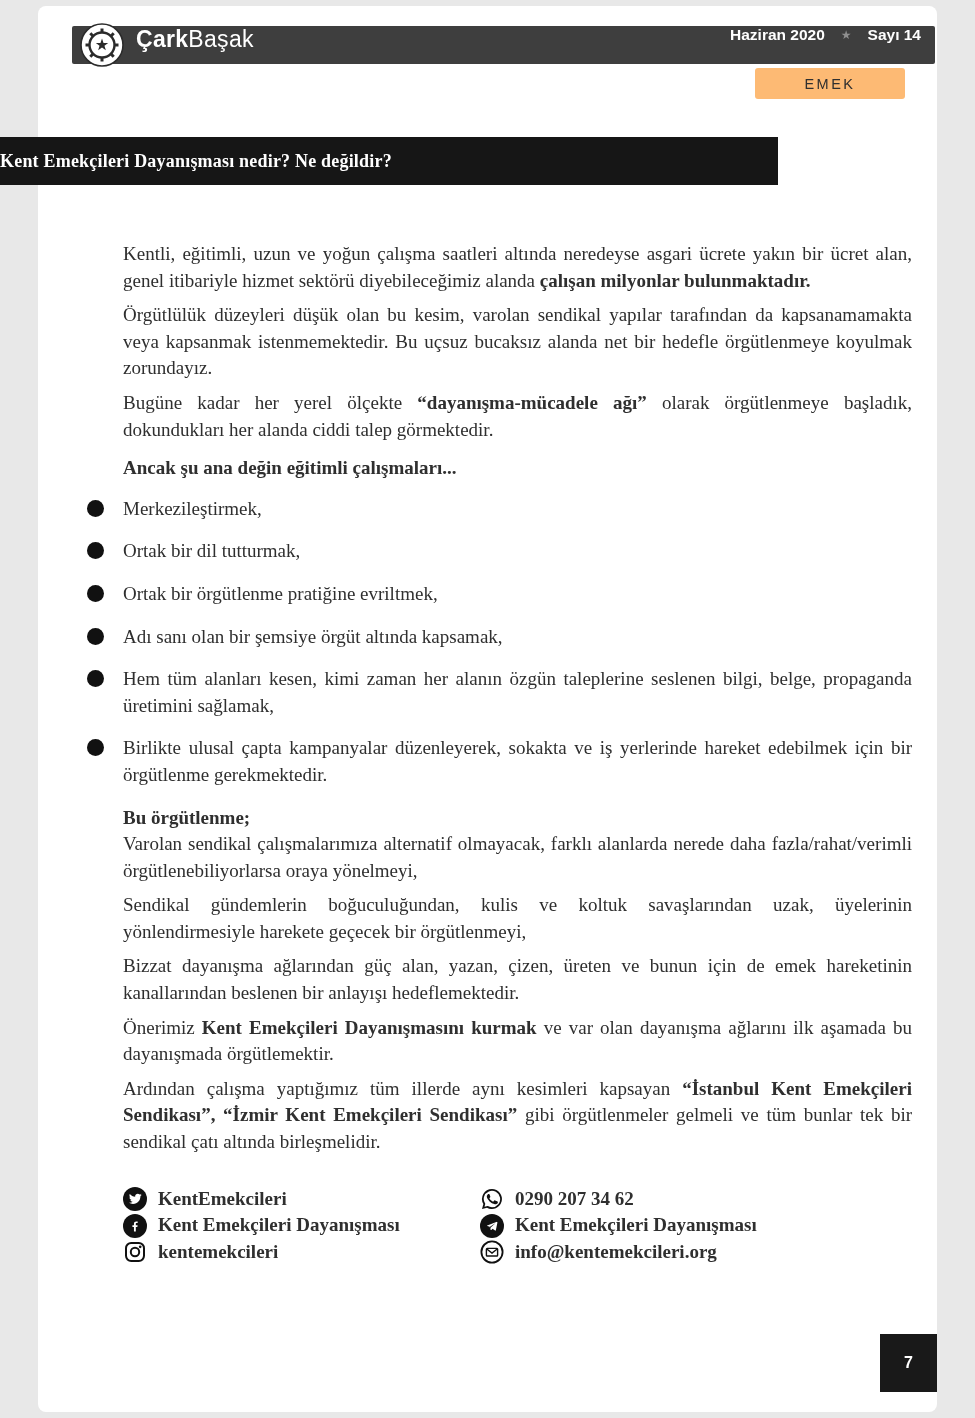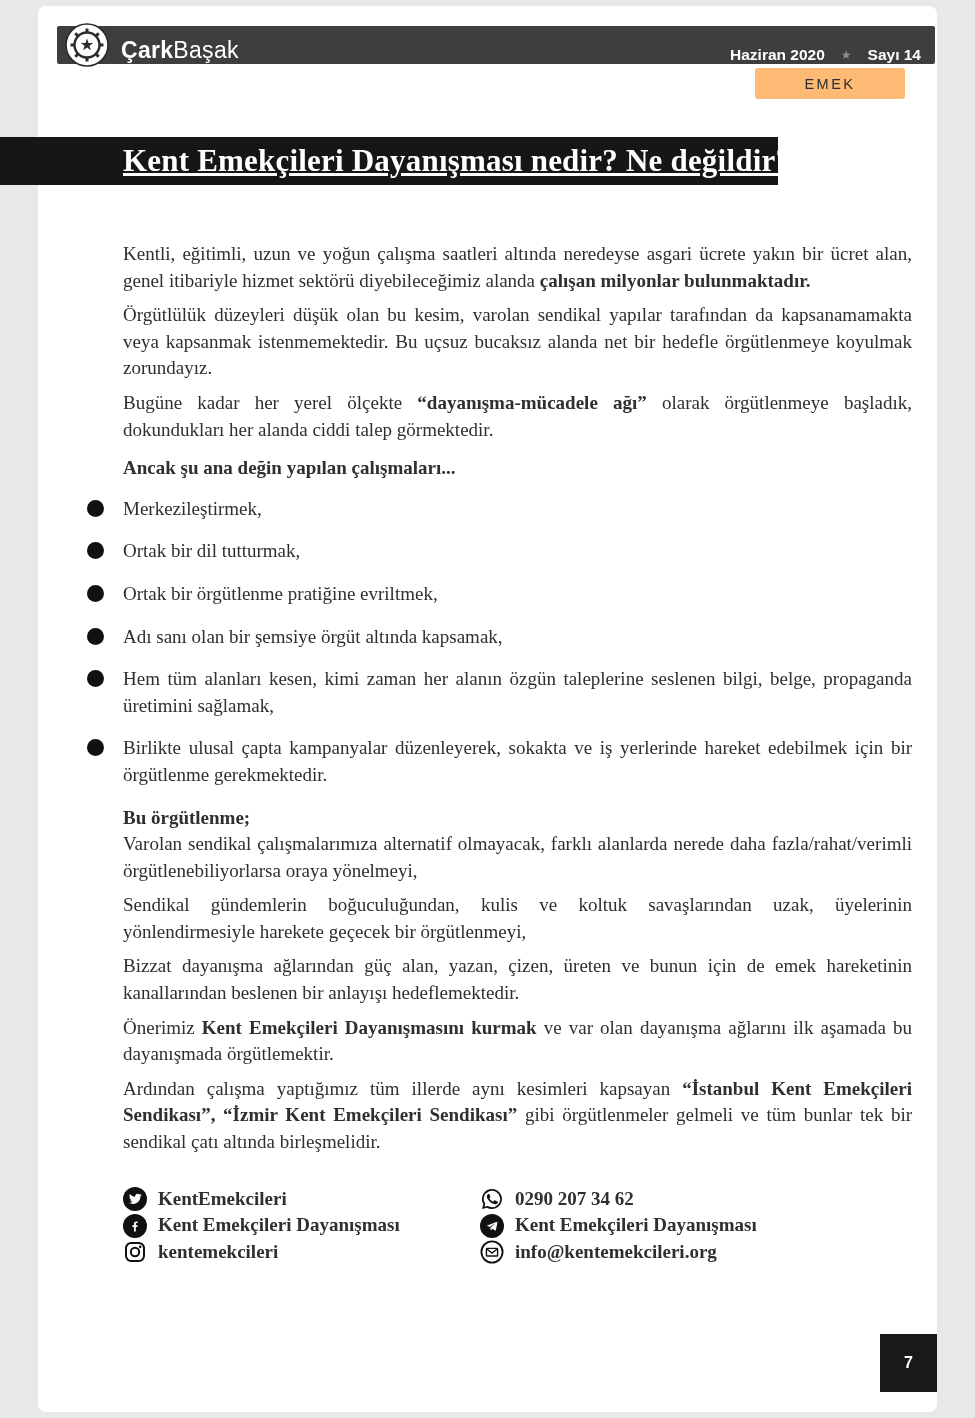--- a/index.html
+++ b/index.html
@@ -9,23 +9,23 @@
     font-family:"Liberation Serif","DejaVu Serif",serif;
     position:relative; overflow:hidden;
   }
   .canvas { position:absolute; inset:0; }
   .paper {
     position:absolute; left:38px; right:38px; top:6px; bottom:6px;
     background:#ffffff; border-radius:8px;
   }
   
   .topbar {
-    position:absolute; left:57px; right:40px; top:26px; height:38px;
+    position:absolute; left:72px; right:40px; top:26px; height:38px;
     background:#3e3e3e; border-radius:2px;
-    display:flex; align-items:flex-end;
+    display:flex; align-items:flex-start;
     font-family:"Liberation Sans","DejaVu Sans",sans-serif;
   }
   .logo { position:absolute; left:8px; top:-3px; width:44px; height:44px; }
   .logo svg { width:44px; height:44px; display:block; }
   .brand { margin-left:64px; color:#fff; font-size:23px; letter-spacing:.3px; }
   .brand b { font-weight:700; }
   .brand span { font-weight:400; }
   .issue {
     margin-left:auto; margin-right:14px; color:#fff;
     font-size:15.5px; font-weight:700;
@@ -38,22 +38,22 @@
     font:14.5px "Liberation Sans","DejaVu Sans",sans-serif;
     letter-spacing:2.5px; border-radius:3px;
     display:flex; align-items:center; justify-content:center;
   }
   
   .titlebar {
     position:absolute; left:0; top:137px; width:778px; height:48px;
     background:#161616; display:flex; align-items:center;
   }
   .titlebar h1 {
-    color:#fff; font-size:31px; font-weight:700; padding-left:123px;
-    letter-spacing:.2px; white-space:nowrap;text-decoration:underline;
+    color:#fff; font-size:18px; font-weight:700; 
+    letter-spacing:.2px; white-space:nowrap;
   }
   
   .content {
     position:absolute; left:123px; top:241px; width:789px;
     font-size:19px; line-height:1.4; color:#2f2f2f; text-align:justify;
   }
   .para { margin-bottom:8px; }
   .para b { font-weight:700; }
   .heading { font-weight:700; margin:12px 0 14px; text-align:left; }
   .heading.sub { margin:16px 0 0; }
@@ -121,21 +121,21 @@
 
   <div class="titlebar">
     <h1>Kent Emekçileri Dayanışması nedir? Ne değildir?</h1>
   </div>
 
   <main class="content">
     <p class="para"><span>Kentli, eğitimli, uzun ve yoğun çalışma saatleri altında neredeyse asgari ücrete yakın bir ücret alan, genel itibariyle hizmet sektörü diyebileceğimiz alanda </span><b>çalışan milyonlar bulunmaktadır.</b></p>
     <p class="para"><span>Örgütlülük düzeyleri düşük olan bu kesim, varolan sendikal yapılar tarafından da kapsanamamakta veya kapsanmak istenmemektedir. Bu uçsuz bucaksız alanda net bir hedefle örgütlenmeye koyulmak zorundayız.</span></p>
     <p class="para"><span>Bugüne kadar her yerel ölçekte </span><b>“dayanışma-mücadele ağı”</b><span> olarak örgütlenmeye başladık, dokundukları her alanda ciddi talep görmektedir.</span></p>
 
-    <p class="heading">Ancak şu ana değin yapılan çalışmaları...</p>
+    <p class="heading">Ancak şu ana değin eğitimli çalışmaları...</p>
 
     <ul class="bullets">
       <li><span class="dot"></span><span>Merkezileştirmek,</span></li>
       <li><span class="dot"></span><span>Ortak bir dil tutturmak,</span></li>
       <li><span class="dot"></span><span>Ortak bir örgütlenme pratiğine evriltmek,</span></li>
       <li><span class="dot"></span><span>Adı sanı olan bir şemsiye örgüt altında kapsamak,</span></li>
       <li><span class="dot"></span><span>Hem tüm alanları kesen, kimi zaman her alanın özgün taleplerine seslenen bilgi, belge, propaganda üretimini sağlamak,</span></li>
       <li><span class="dot"></span><span>Birlikte ulusal çapta kampanyalar düzenleyerek, sokakta ve iş yerlerinde hareket edebilmek için bir örgütlenme gerekmektedir.</span></li>
     </ul>
 

